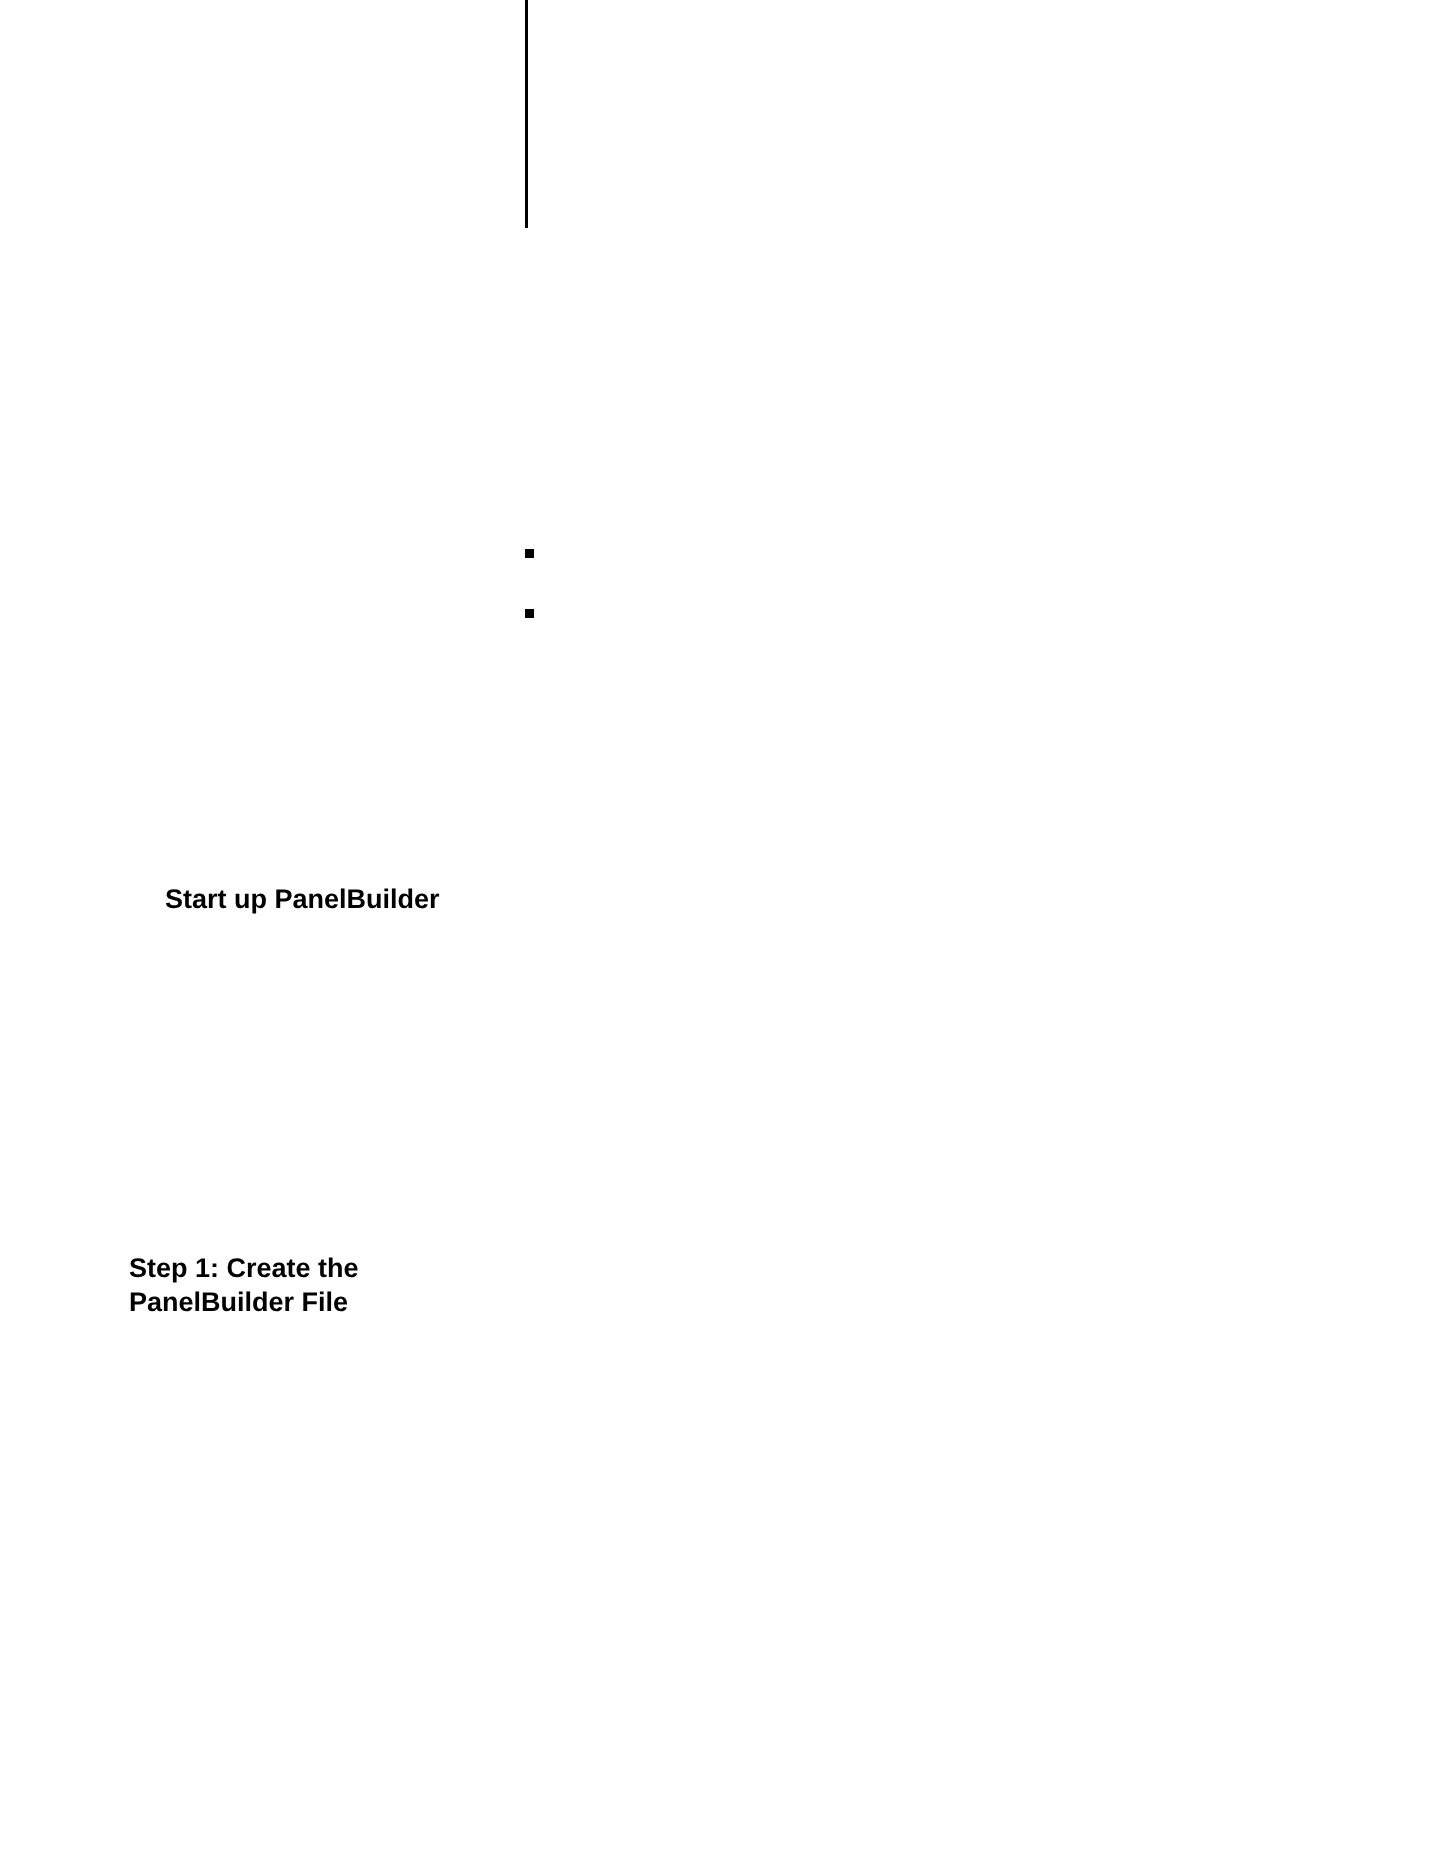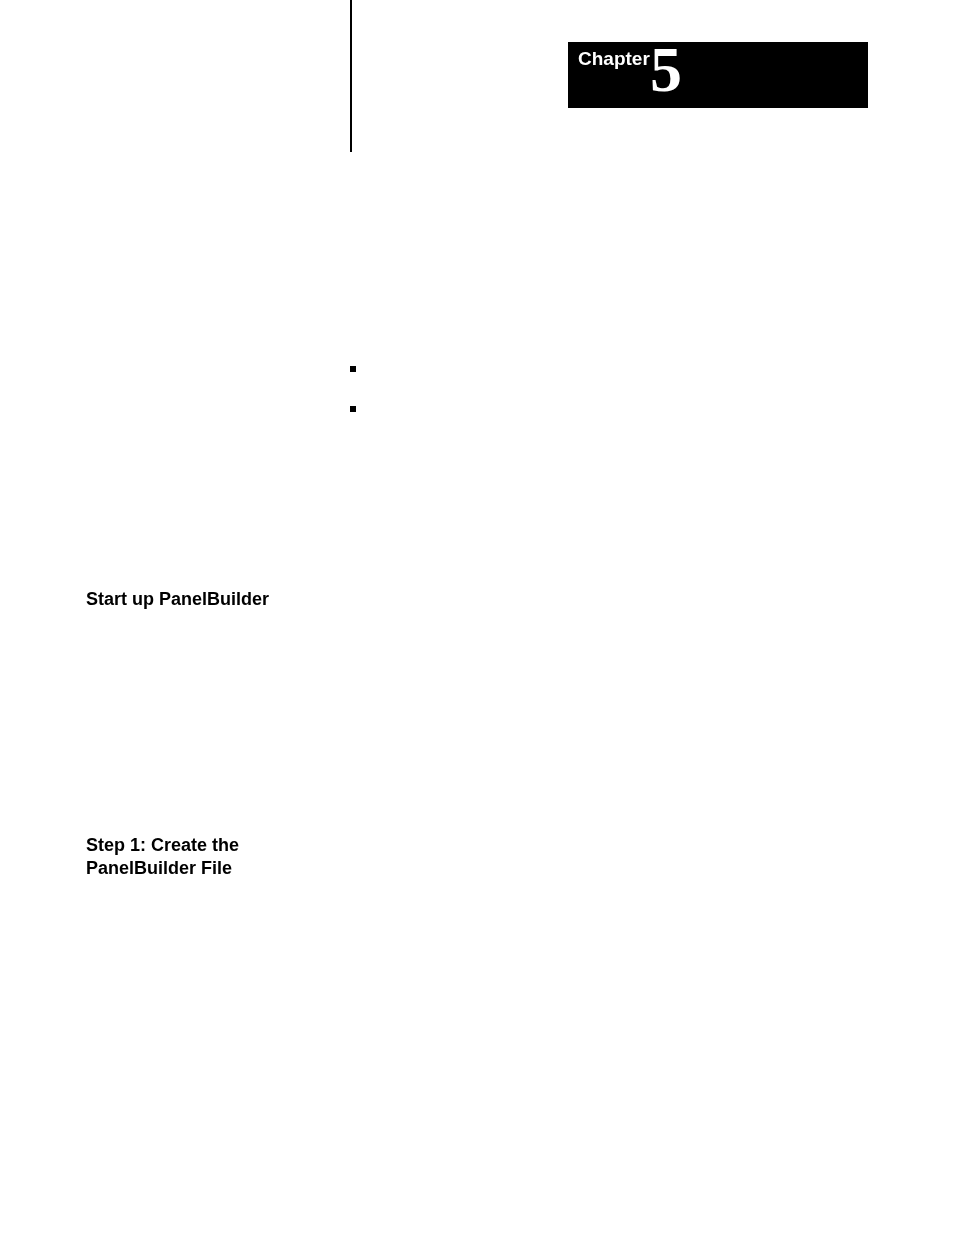--- a/index.html
+++ b/index.html
@@ -90,34 +90,30 @@
   
   .side-heading {
     position: absolute;
     left: 86px;
     width: 240px;
     font-size: 18px;
     font-weight: 700;
     line-height: 1.25;
     font-family: Arial, Helvetica, sans-serif;
   }
-  .sh1 { top: 588px; }
+  .sh1 { top: 588px; margin-left: 24px; }
   .sh2 { top: 834px; }
 </style>
 </head>
 <body>
 
 <div class="page">
 
   <div class="top-rule"></div>
 
-  <div class="chapter-box">
-    <div class="chapter-label">Chapter</div>
-    <div class="chapter-number">5</div>
-  </div>
 
 
   <div class="bullets">
     <div class="bullet-row">
       <div class="bullet-dot"></div>
       <div class="bullet-text"></div>
     </div>
     <div class="bullet-row">
       <div class="bullet-dot"></div>
       <div class="bullet-text"></div>

